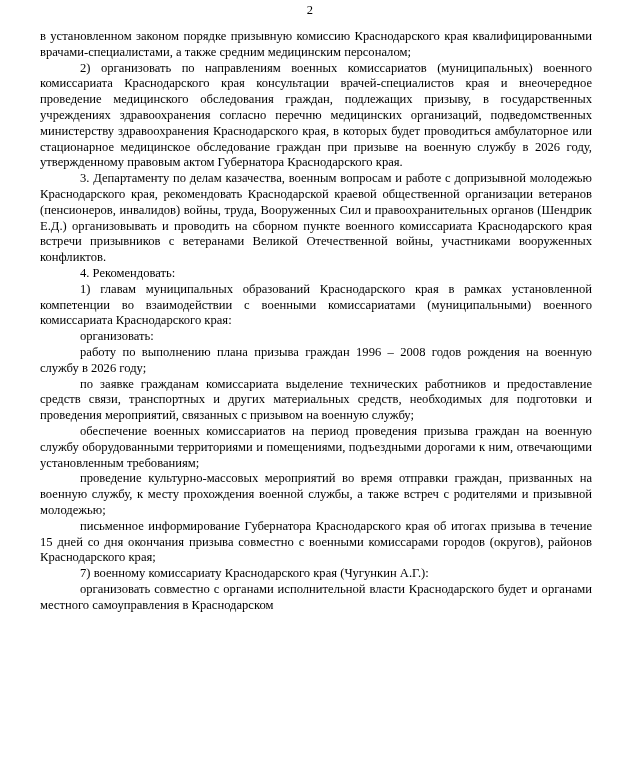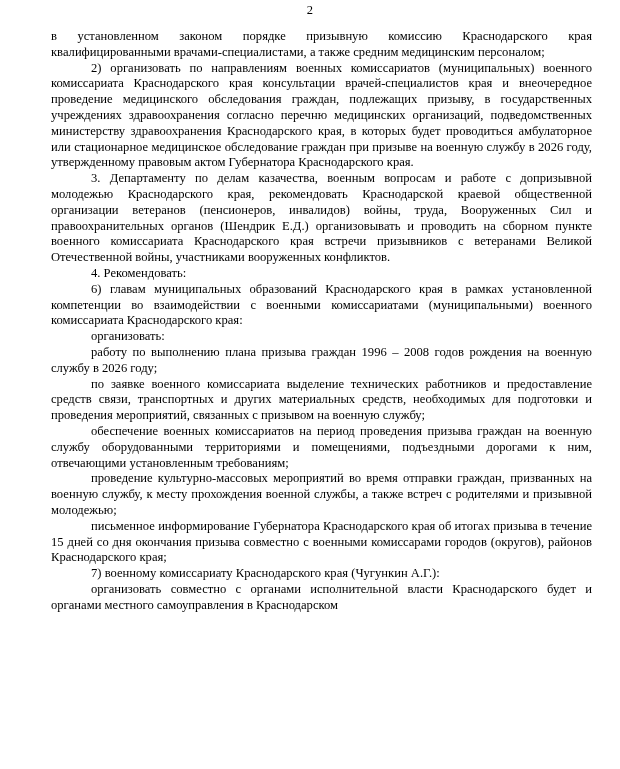--- a/index.html
+++ b/index.html
@@ -22,21 +22,21 @@
     padding: 0;
   }
   .page-number {
     text-align: center;
     font-size: 12.5px;
     margin-top: 3px;
     margin-bottom: 11px;
     letter-spacing: 0.2px;
   }
   .body-block {
-    padding: 0 28px 0 51px;
+    padding: 0 28px 0 40px;
   }
   p {
     margin: 0;
     font-size: 12.6px;
     line-height: 1.255;
     text-align: justify;
     text-justify: inter-word;
     text-indent: 0;
     -webkit-hyphens: none;
     hyphens: none;
@@ -55,28 +55,28 @@
   <div class="body-block">
 
     <p>в установленном законом порядке призывную комиссию Краснодарского края квалифицированными врачами-специалистами, а также средним медицинским персоналом;</p>
 
     <p class="ind">2) организовать по направлениям военных комиссариатов (муниципальных) военного комиссариата Краснодарского края консультации врачей-специалистов края и внеочередное проведение медицинского обследования граждан, подлежащих призыву, в государственных учреждениях здравоохранения согласно перечню медицинских организаций, подведомственных министерству здравоохранения Краснодарского края, в которых будет проводиться амбулаторное или стационарное медицинское обследование граждан при призыве на военную службу в 2026 году, утвержденному правовым актом Губернатора Краснодарского края.</p>
 
     <p class="ind">3. Департаменту по делам казачества, военным вопросам и работе с допризывной молодежью Краснодарского края, рекомендовать Краснодарской краевой общественной организации ветеранов (пенсионеров, инвалидов) войны, труда, Вооруженных Сил и правоохранительных органов (Шендрик Е.Д.) организовывать и проводить на сборном пункте военного комиссариата Краснодарского края встречи призывников с ветеранами Великой Отечественной войны, участниками вооруженных конфликтов.</p>
 
     <p class="ind">4. Рекомендовать:</p>
 
-    <p class="ind">6) главам муниципальных образований Краснодарского края в рамках установленной компетенции во взаимодействии с военными комиссариатами (муниципальными) военного комиссариата Краснодарского края:</p>
+    <p class="ind">1) главам муниципальных образований Краснодарского края в рамках установленной компетенции во взаимодействии с военными комиссариатами (муниципальными) военного комиссариата Краснодарского края:</p>
 
 
     <p class="ind">организовать:</p>
 
     <p class="ind">работу по выполнению плана призыва граждан 1996 – 2008 годов рождения на военную службу в 2026 году;</p>
 
-    <p class="ind">по заявке военного комиссариата выделение технических работников и предоставление средств связи, транспортных и других материальных средств, необходимых для подготовки и проведения мероприятий, связанных с призывом на военную службу;</p>
+    <p class="ind">по заявке гражданам комиссариата выделение технических работников и предоставление средств связи, транспортных и других материальных средств, необходимых для подготовки и проведения мероприятий, связанных с призывом на военную службу;</p>
 
     <p class="ind">обеспечение военных комиссариатов на период проведения призыва граждан на военную службу оборудованными территориями и помещениями, подъездными дорогами к ним, отвечающими установленным требованиям;</p>
 
     <p class="ind">проведение культурно-массовых мероприятий во время отправки граждан, призванных на военную службу, к месту прохождения военной службы, а также встреч с родителями и призывной молодежью;</p>
 
     <p class="ind">письменное информирование Губернатора Краснодарского края об итогах призыва в течение 15 дней со дня окончания призыва совместно с военными комиссарами городов (округов), районов Краснодарского края;</p>
 
     <p class="ind">7) военному комиссариату Краснодарского края (Чугункин А.Г.):</p>
 
     <p class="ind">организовать совместно с органами исполнительной власти Краснодарского будет и органами местного самоуправления в Краснодарском</p>

